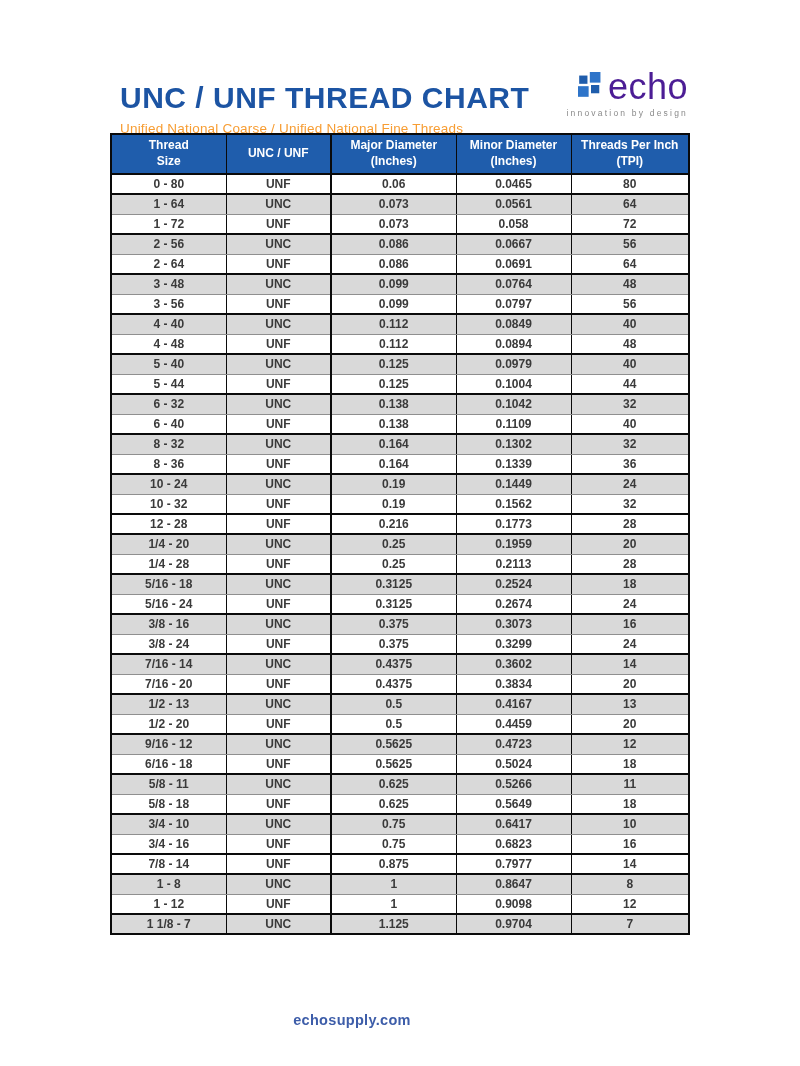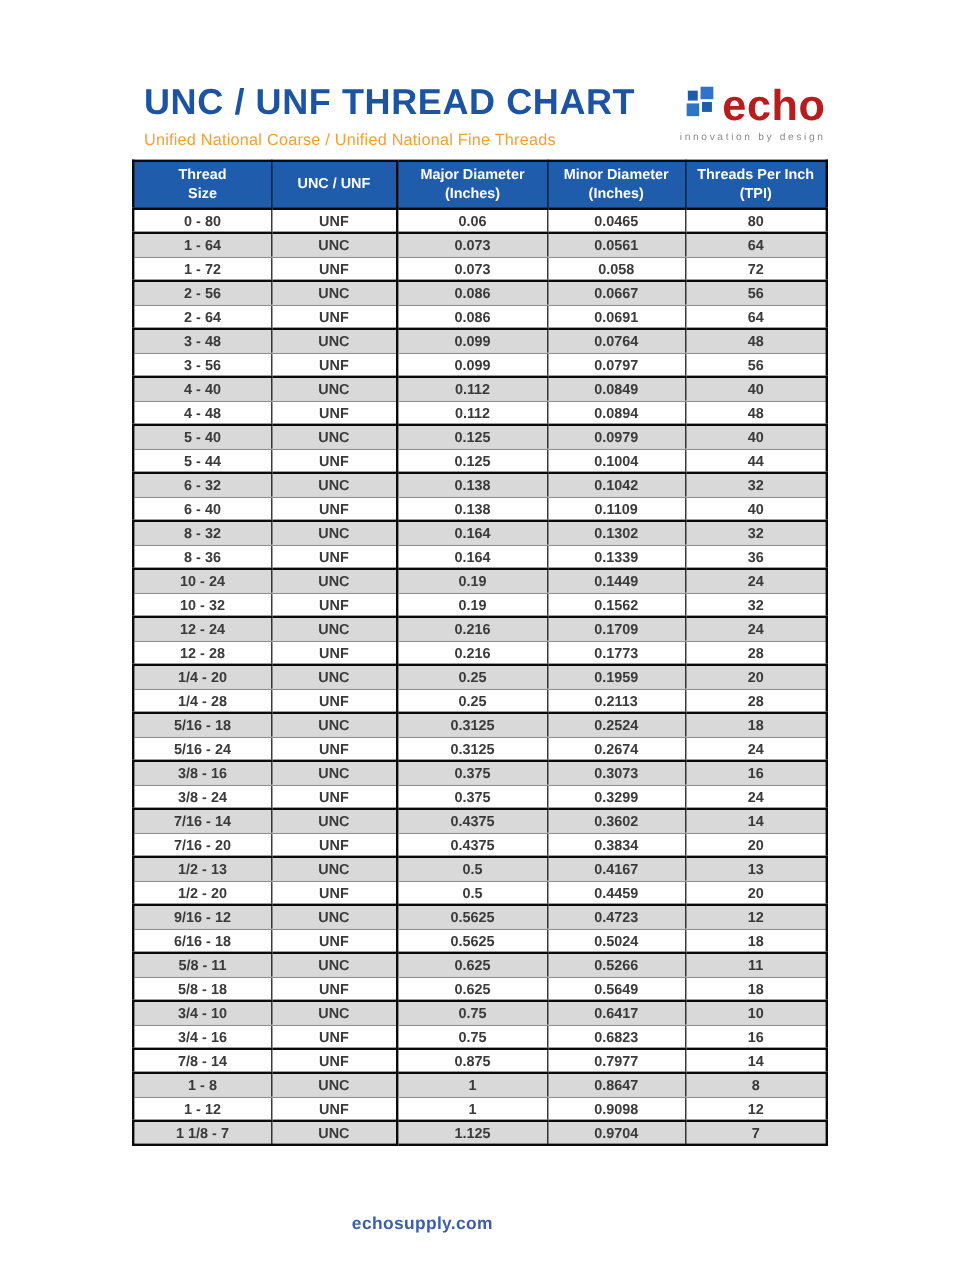--- a/index.html
+++ b/index.html
@@ -27,21 +27,21 @@
     justify-content: space-between;
     align-items: flex-start;
   }
   .title-block { padding-left: 10px; }
   .doc-title {
     font-size: 30px;
     font-weight: bold;
     letter-spacing: 0.5px;
     color: #1c54a3;
     line-height: 1.05;
-    margin: 8px 0 0 0;
+    margin: 20px 0 0 0;
   }
   .doc-subtitle {
     font-size: 13.5px;
     font-weight: normal;
     color: #f79d33;
     margin-top: 7px;
     letter-spacing: 0.2px;
   }
   .logo-block {
     text-align: right;
@@ -50,22 +50,22 @@
   }
   .logo-row {
     display: flex;
     align-items: flex-end;
     justify-content: flex-end;
     gap: 4px;
   }
   .logo-mark { display: inline-block; }
   .logo-word {
     font-size: 36px;
-    font-weight: bold;
-    color: #b91c1c;
+    font-weight: normal;
+    color: #4c1d95;
     line-height: 0.8;
     letter-spacing: 0.5px;
   }
   .logo-tagline {
     font-size: 8.5px;
     color: #8a8a8a;
     letter-spacing: 2.2px;
     margin-top: 6px;
     text-align: right;
   }
@@ -297,27 +297,20 @@
           <td>0.1449</td>
           <td>24</td>
         </tr>
         <tr class="group-end">
           <td>10 - 32</td>
           <td>UNF</td>
           <td>0.19</td>
           <td>0.1562</td>
           <td>32</td>
         </tr>
-        <tr class="shaded">
-          <td>12 - 24</td>
-          <td>UNC</td>
-          <td>0.216</td>
-          <td>0.1709</td>
-          <td>24</td>
-        </tr>
         <tr class="group-end">
           <td>12 - 28</td>
           <td>UNF</td>
           <td>0.216</td>
           <td>0.1773</td>
           <td>28</td>
         </tr>
         <tr class="shaded">
           <td>1/4 - 20</td>
           <td>UNC</td>

